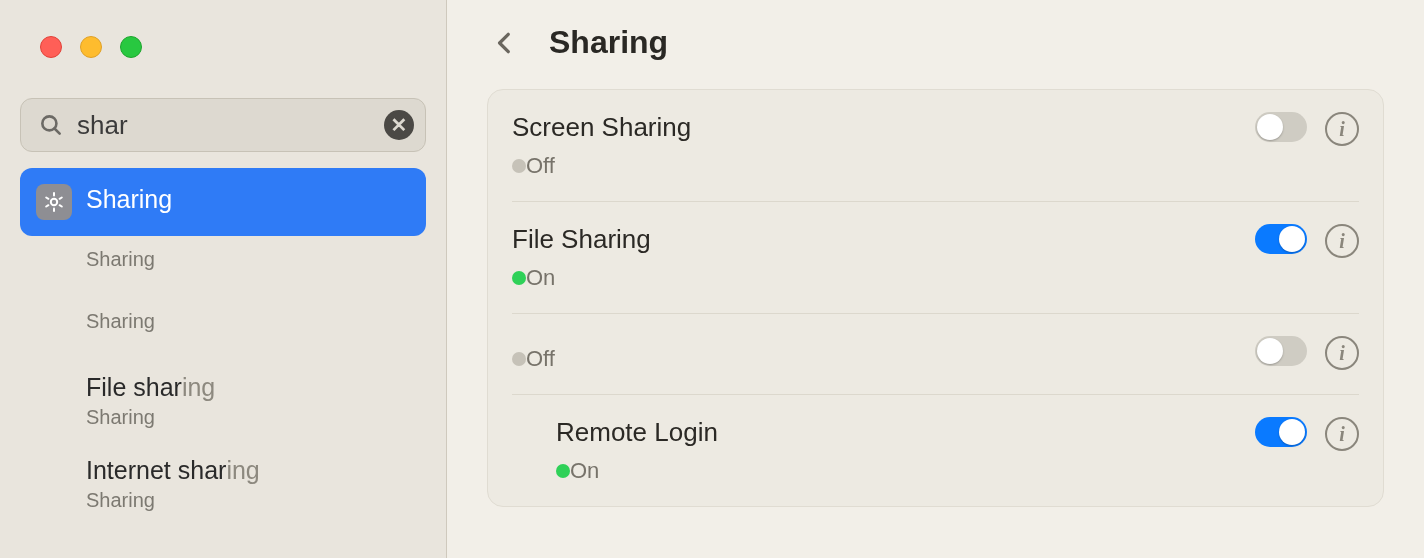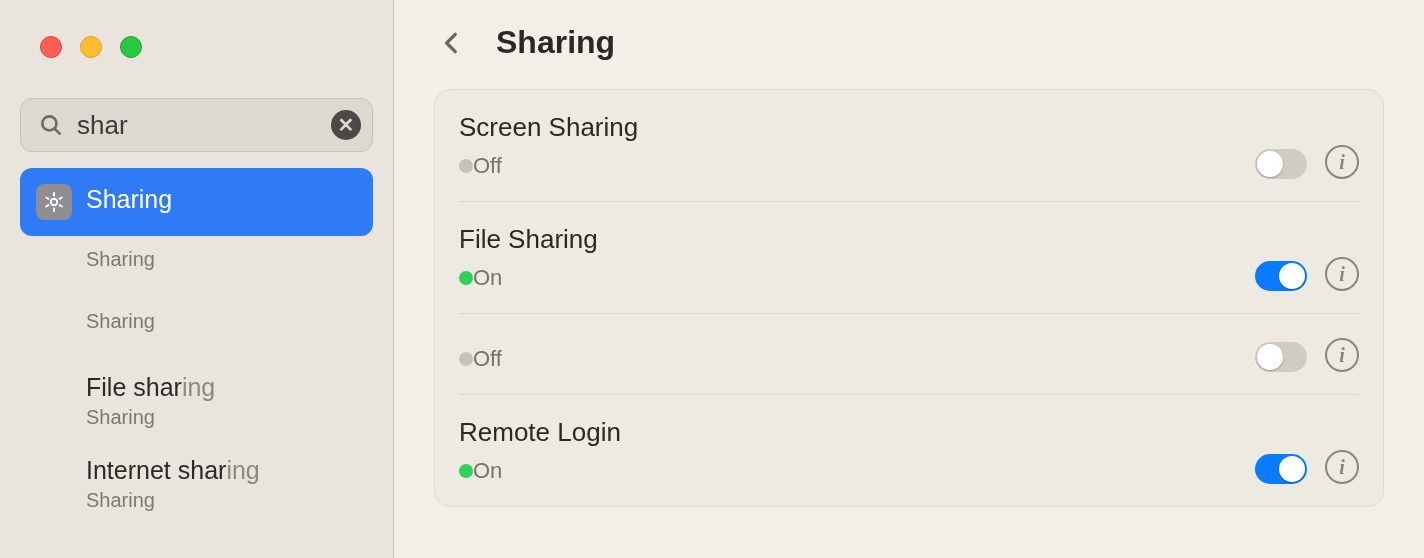--- a/index.html
+++ b/index.html
@@ -3,21 +3,21 @@
 <meta charset="utf-8">
 <style>
   * { box-sizing: border-box; margin: 0; padding: 0; }
   html, body { width: 1424px; height: 558px; overflow: hidden; }
   body {
     font-family: -apple-system, "Helvetica Neue", Helvetica, Arial, sans-serif;
     background: #efece4;
     display: flex;
   }
   .sidebar {
-    width: 394px;
+    width: 447px;
     height: 100%;
     background: #e9e5dd;
     border-right: 1px solid #cfc9bd;
     padding: 0;
   }
   .traffic-lights {
     display: flex;
     gap: 18px;
     padding: 36px 0 0 40px;
   }
@@ -103,25 +103,25 @@
 
   .card {
     margin: 0 40px 0 40px;
     background: #edeae2;
     border: 1px solid #e0dcd2;
     border-radius: 16px;
     padding: 0 24px;
   }
   .row {
     display: flex;
-    align-items: flex-end;
+    align-items: flex-start;
     padding: 22px 0 22px 0;
     border-bottom: 1px solid #dcd8cd;
   }
-  .row:last-child { border-bottom: none; }
+  .row:last-child { border-bottom: none; margin-left: 44px; }
   .row-left { flex: 1; }
   .row-title { font-size: 26px; color: #2b2925; font-weight: 400; }
   .status-line { display: flex; align-items: center; margin-top: 10px; }
   .status-dot { width: 14px; height: 14px; border-radius: 50%; }
   .status-dot.off { background: #c6c2b8; }
   .status-dot.on  { background: #2fd158; }
   .status-text { font-size: 22px; color: #77736a; }
 
   .toggle {
     width: 52px; height: 30px; border-radius: 30px; position: relative;

